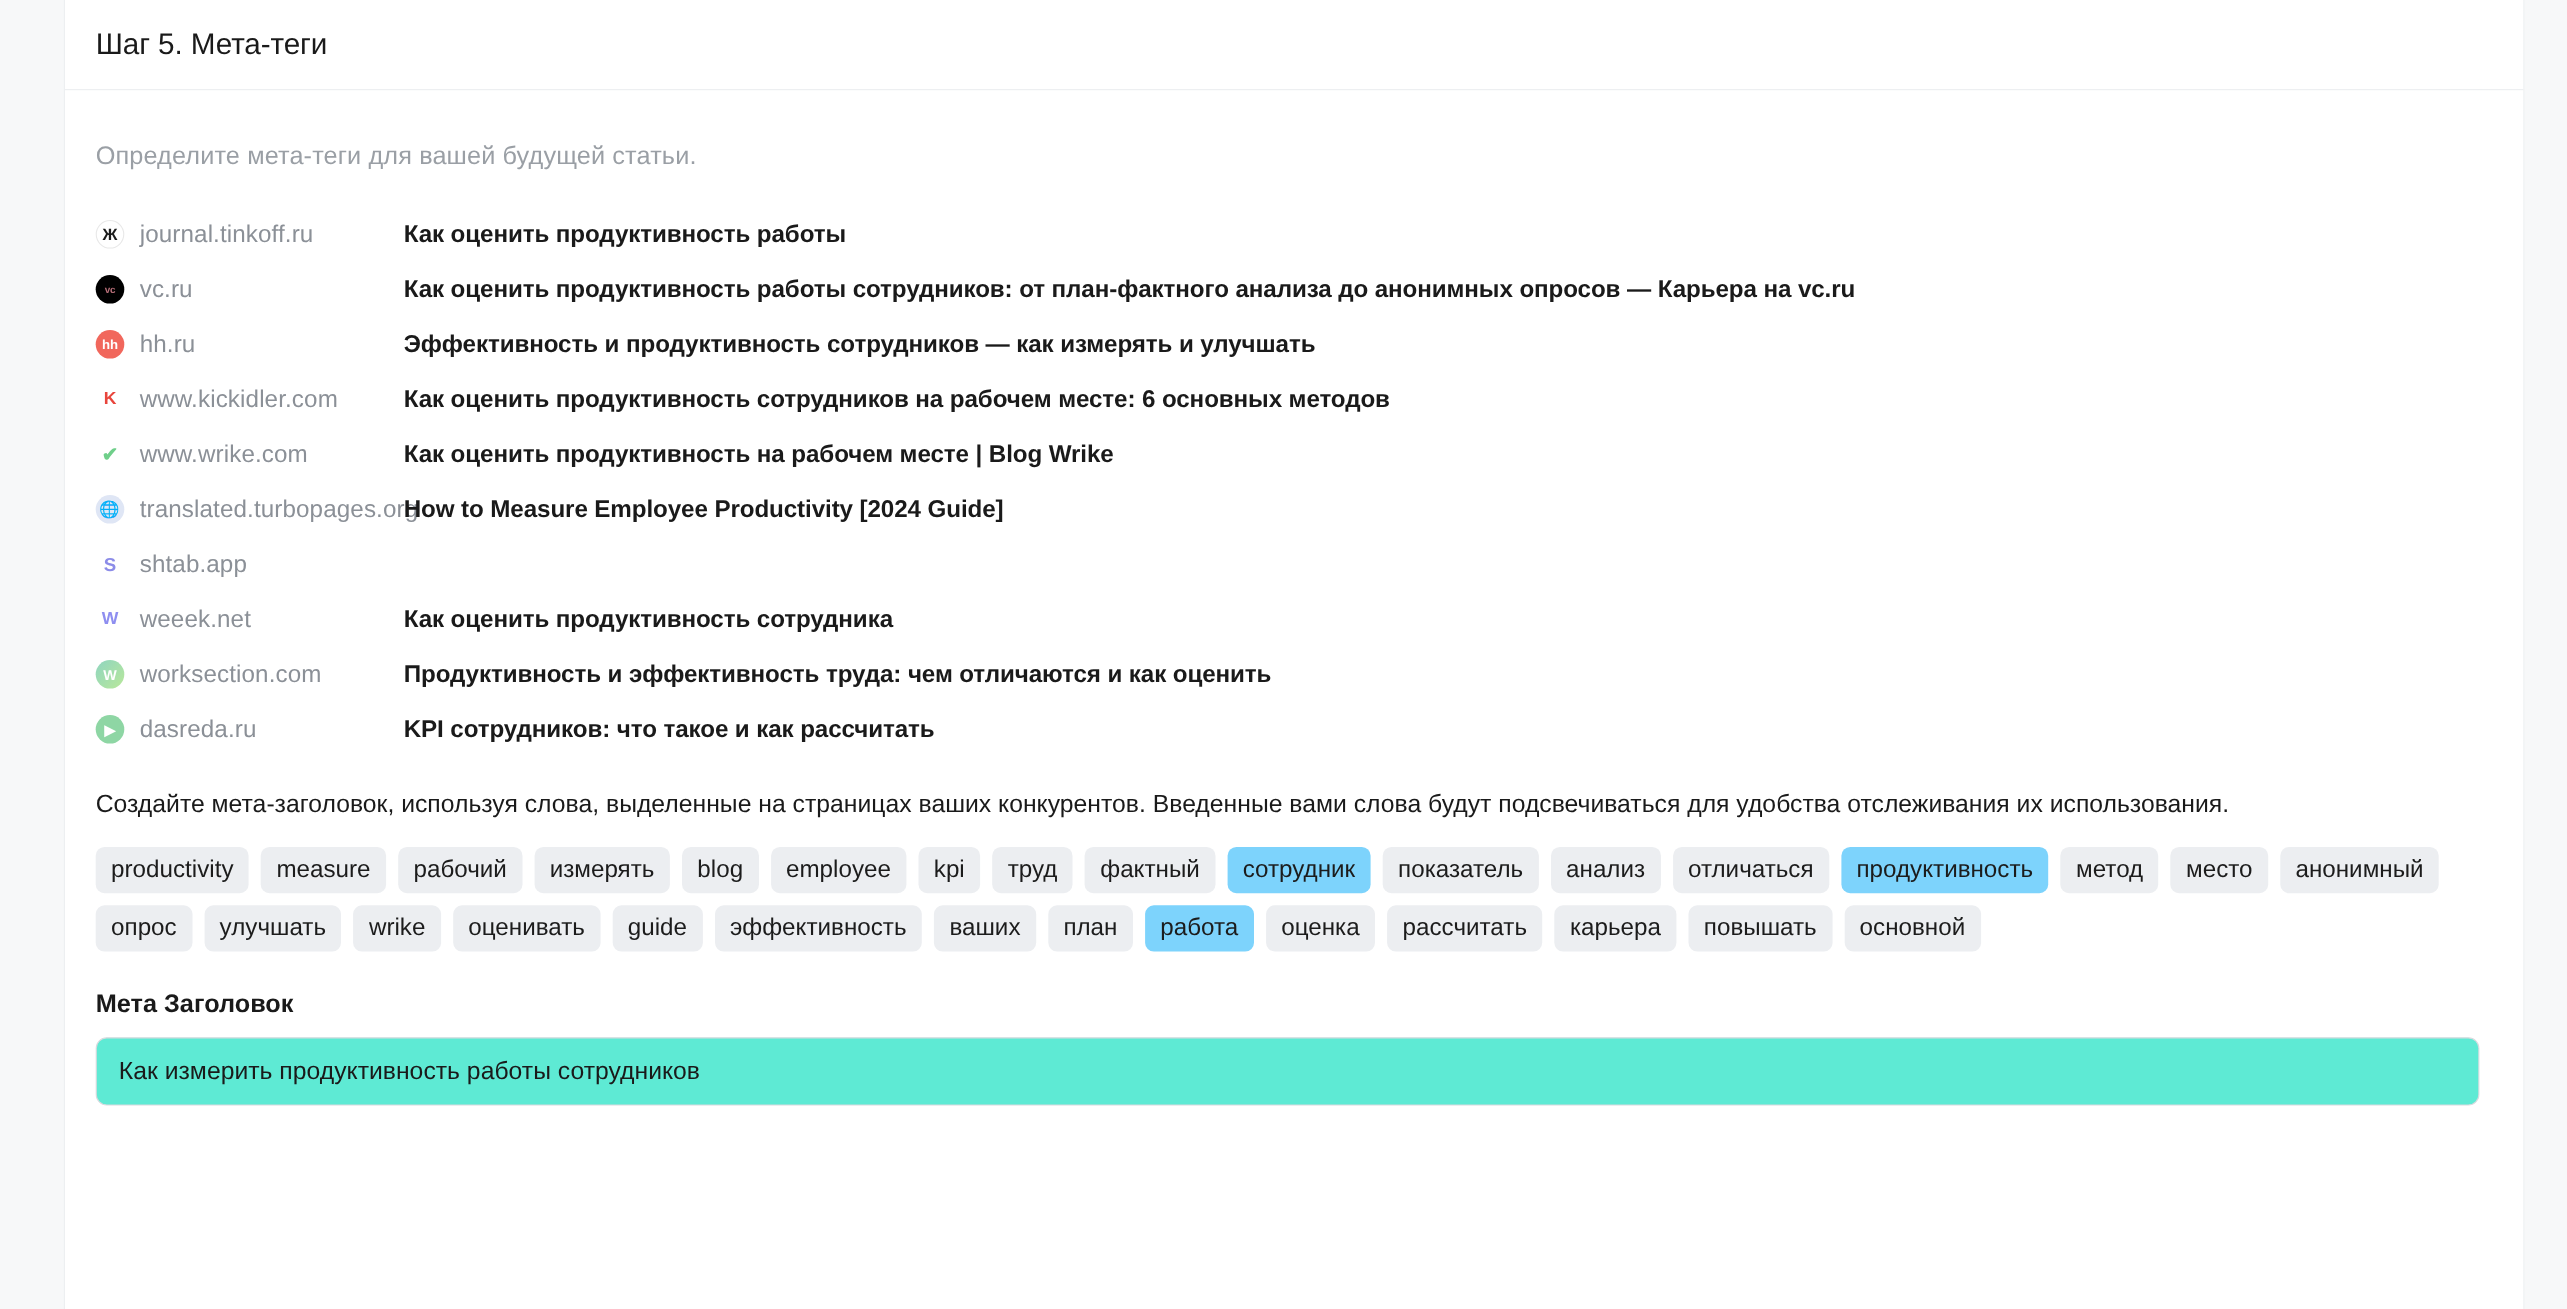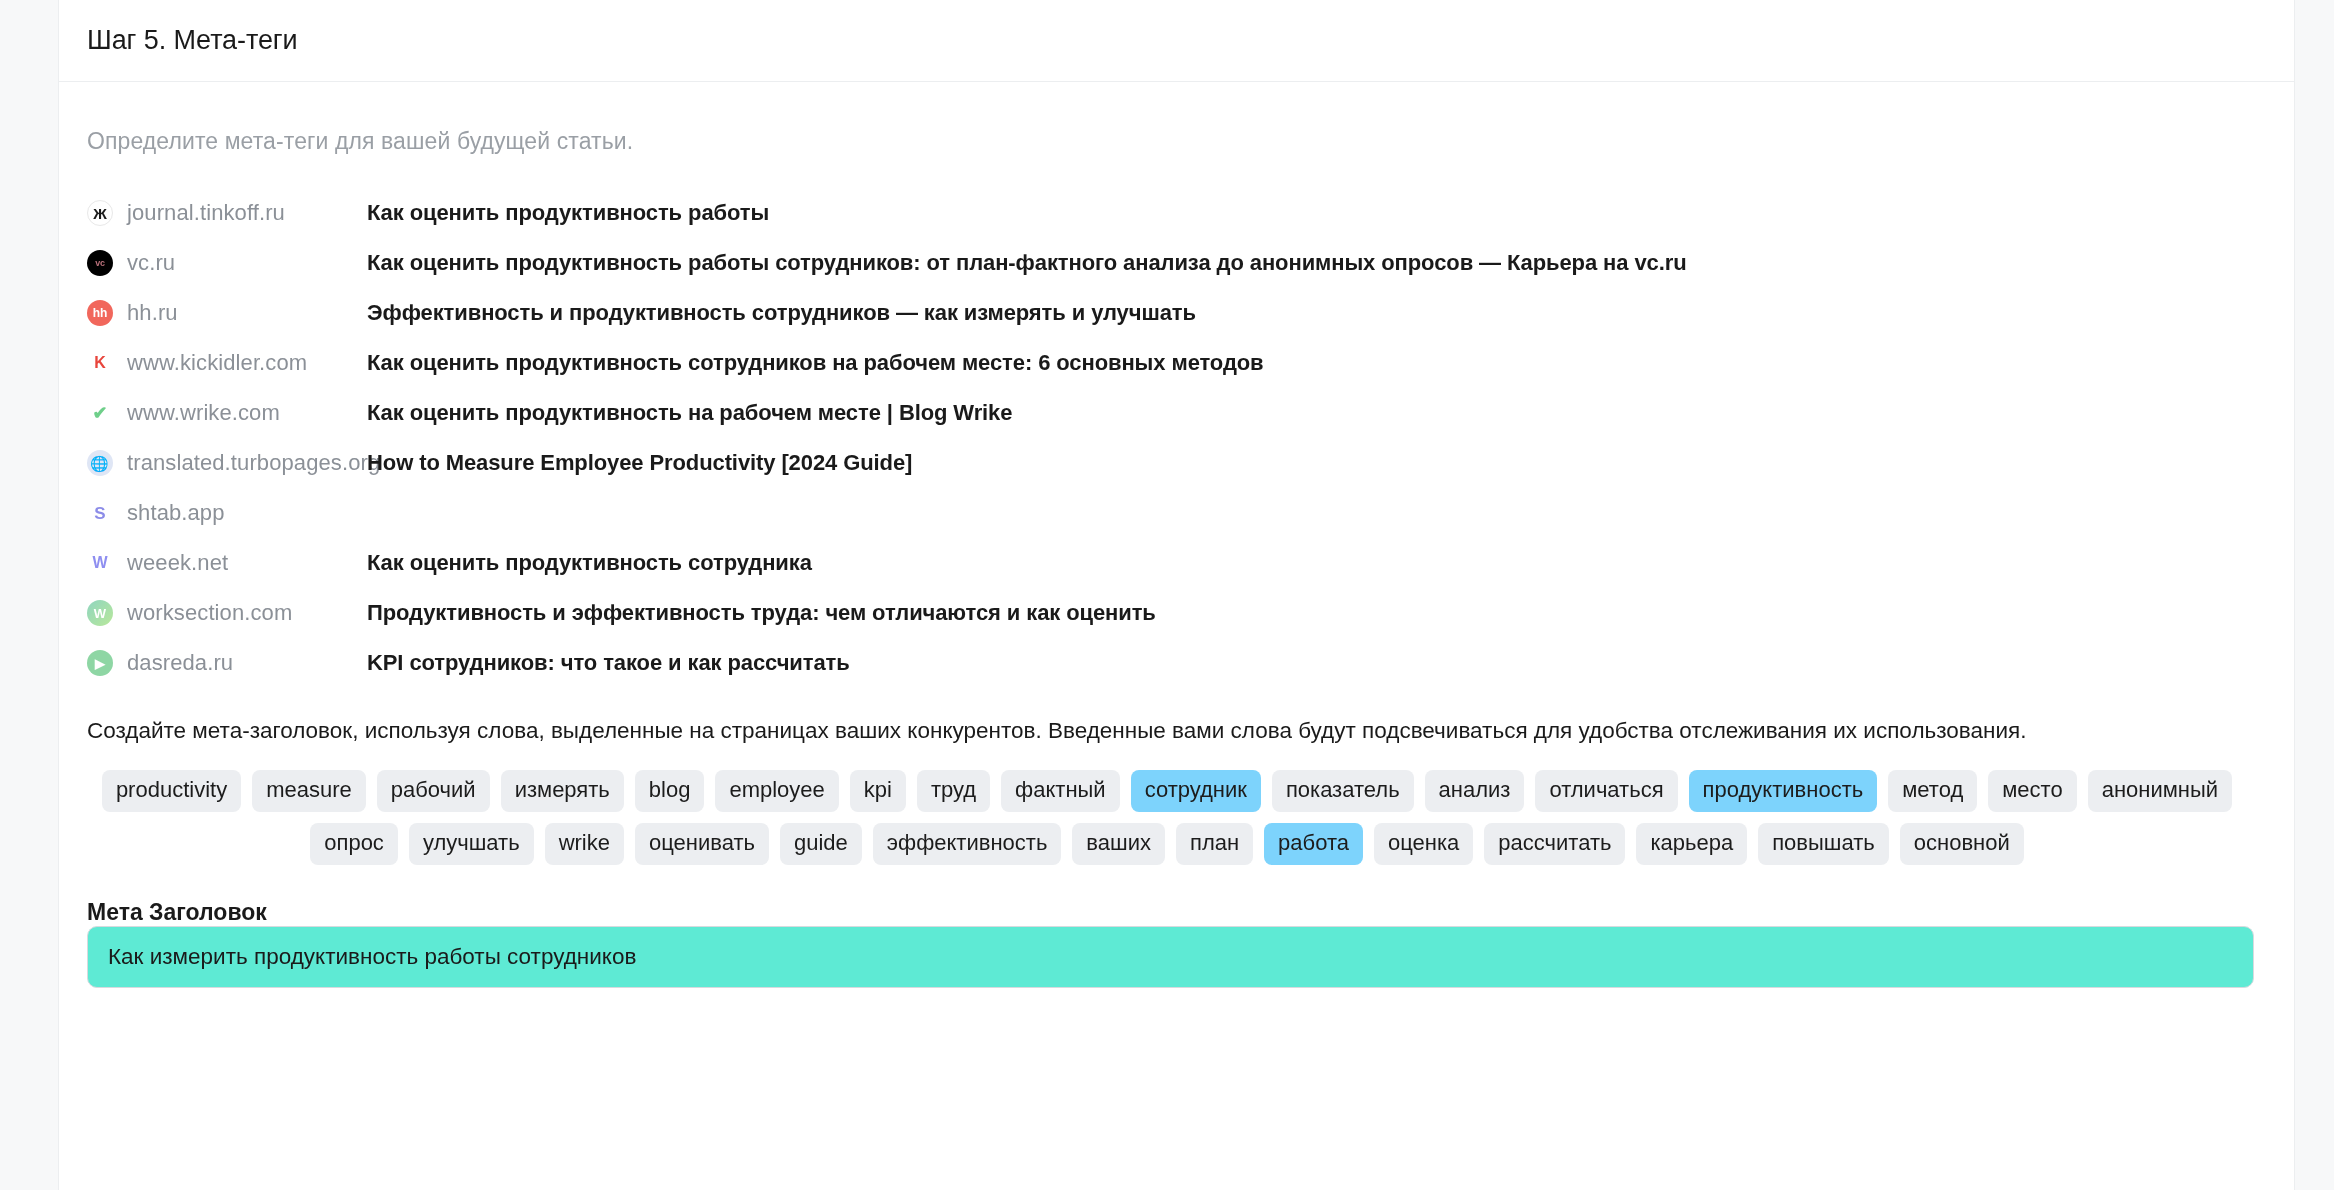--- a/index.html
+++ b/index.html
@@ -143,40 +143,40 @@
     margin: 26px 0 22px 0;
   }
 
   
   .chips {
     display: flex;
     flex-wrap: wrap;
     gap: 11px 11px;
     max-width: 2160px;
     margin-bottom: 34px;
-    justify-content: center;
   }
 
   .chip {
     background: #eceef1;
     border-radius: 8px;
     padding: 7px 14px 9px 14px;
     font-size: 22px;
     color: #1c1c1c;
     line-height: 1.18;
     white-space: nowrap;
   }
 
   .chip.highlight { background: #7dd3fc; }
 
   
   .field-label {
     font-size: 23px;
     font-weight: 700;
     color: #1a1a1a;
+    margin-bottom: 17px;
   }
 
   .text-input {
     width: 2167px;
     height: 62px;
     border: 1px solid #d8dade;
     border-radius: 10px;
     background: #5eead4;
     font-family: "Liberation Sans", sans-serif;
     font-size: 22.5px;

